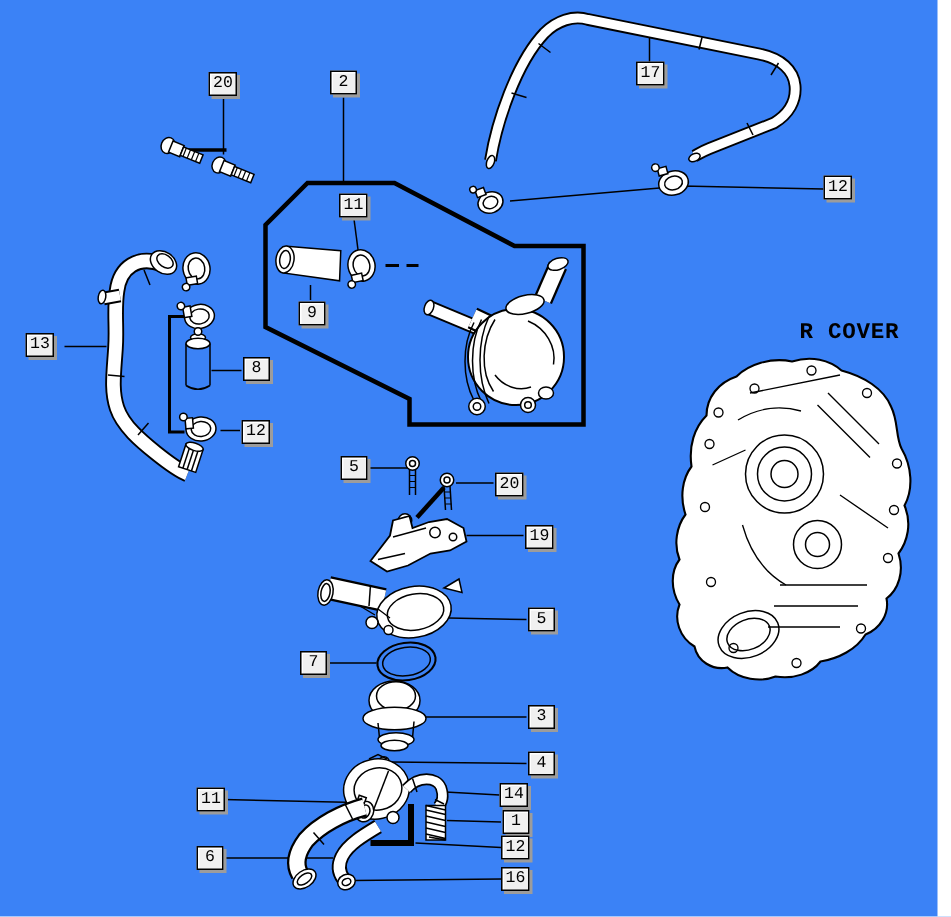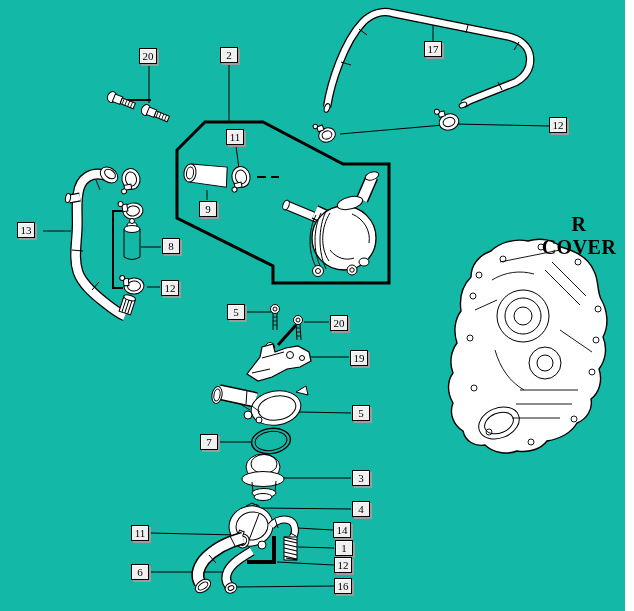--- a/index.html
+++ b/index.html
@@ -1,20 +1,20 @@
 <!DOCTYPE html>
 <html><head>
 <meta charset="utf-8">
 <style>
   html,body{margin:0;padding:0;background:#ffffff;}
   #canvas{
     position:relative;
     width:625px;height:611px;
-    background:#14b8a6;
-    font-family:Liberation Serif, serif;
+    background:#3b82f6;
+    font-family:Liberation Mono, monospace;
     overflow:hidden;
   }
   #art{position:absolute;left:0;top:0;}
   .callout{
     position:absolute;
     box-sizing:border-box;
     background:#f0f0f0;
     border:1px solid #000;
     box-shadow:2px 2px 0 #9c9c9c, inset 1px 1px 0 #ffffff;
     font-size:11px;
@@ -22,21 +22,21 @@
     height:16px;
     min-width:18px;
     padding:0 2px;
     text-align:center;
     color:#000;
     cursor:pointer;
   }
   #r-cover-title{
     position:absolute;
     left:533px;top:213px;
-    font-size:20px;
+    font-size:15px;
     font-weight:bold;
     letter-spacing:0.5px;
     color:#000;
     text-align:center;
   }
 </style>
 </head>
 <body>
 
 <div id="canvas">

